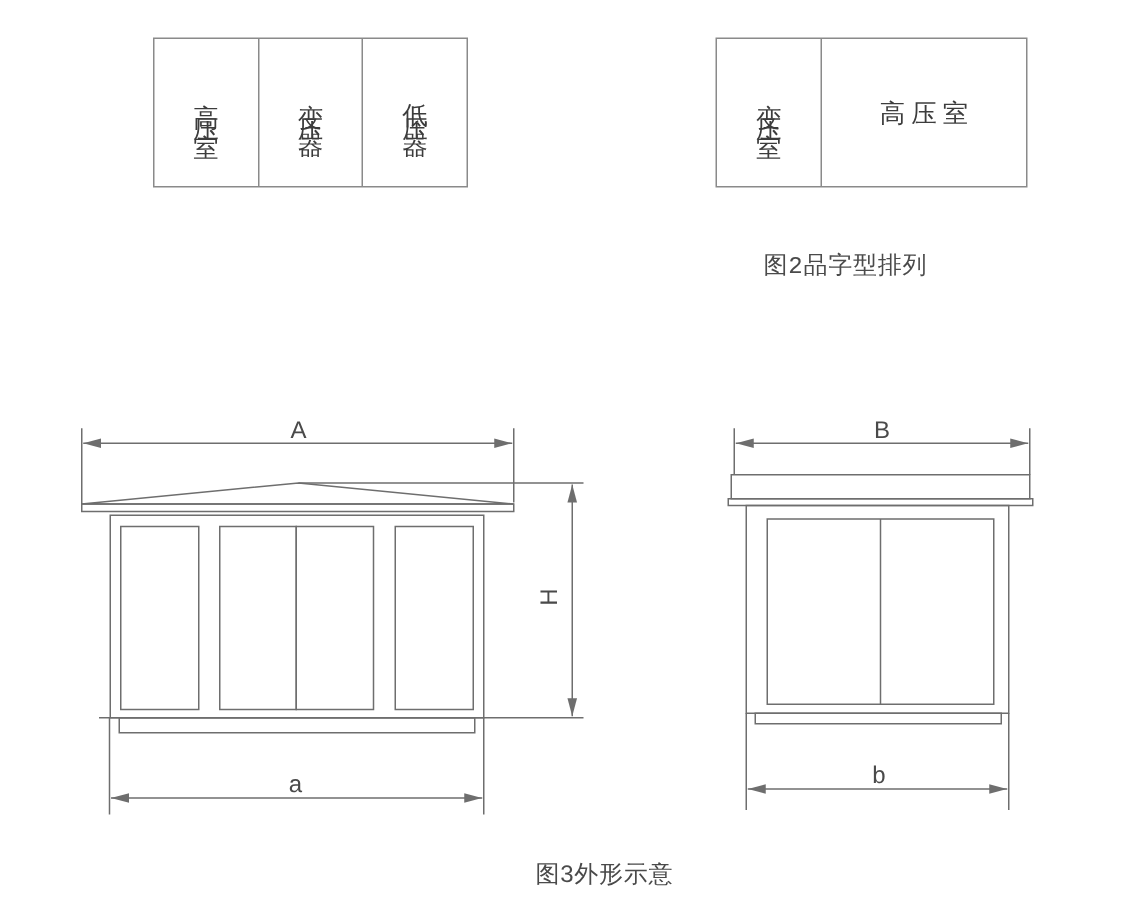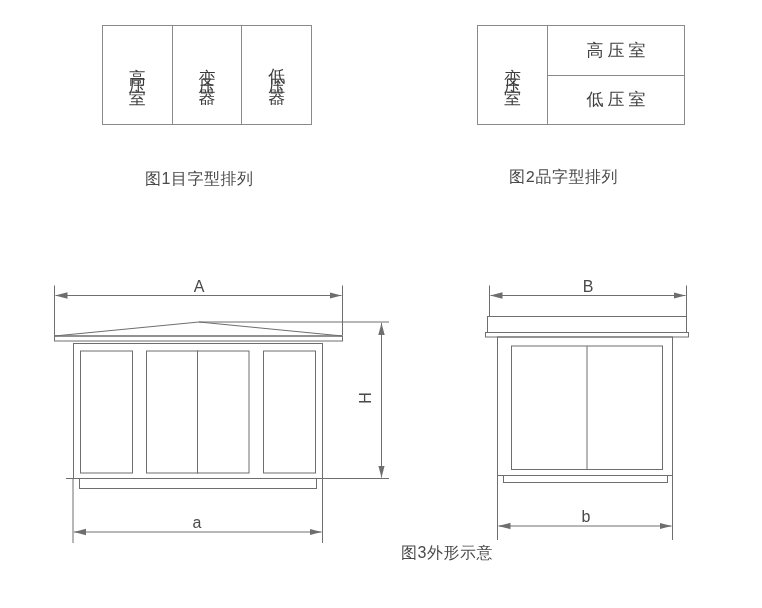--- a/index.html
+++ b/index.html
@@ -21,21 +21,21 @@
   .t2right{flex:1;display:flex;flex-direction:column;}
   .t2cell{flex:1;display:flex;align-items:center;justify-content:center;
           letter-spacing:4px;padding-left:4px;}
   .t2cell + .t2cell{border-top:1px solid #8a8a8a;}
 
   
   .caption{position:absolute;font-size:16px;color:#4a4a4a;
            letter-spacing:.5px;white-space:nowrap;line-height:1.2;}
   #cap1{left:145px;top:169px;}
   #cap2{left:509px;top:169px;font-family:Liberation Mono, monospace;}
-  #cap3{left:357px;top:543px;margin-left:44px;}
+  #cap3{left:357px;top:574px;}
 
   
   #drawing{position:absolute;left:0;top:0;width:762px;height:608px;}
   .ln{stroke:#6e6e6e;stroke-width:1;fill:none;}
   .dimtext{font-family:"Liberation Sans",sans-serif;font-size:16px;
            fill:#4a4a4a;}
 </style>
 </head>
 <body>
 
@@ -52,25 +52,23 @@
       <span class="vtext">低压器</span>
     </div>
   </div>
 
   <div class="tbl" id="table2">
     <div class="t2left">
       <span class="vtext">变压室</span>
     </div>
     <div class="t2right">
       <div class="t2cell">高压室</div>
-      <div class="t2cell">低压室</div>
     </div>
   </div>
 
-  <div class="caption" id="cap1">图1目字型排列</div>
   <div class="caption" id="cap2">图2品字型排列</div>
   <div class="caption" id="cap3">图3外形示意</div>
 
   <svg id="drawing" viewBox="0 0 762 608" xmlns="http://www.w3.org/2000/svg">
     <defs>
       <marker id="arrow" viewBox="0 0 12 8" refX="12" refY="4" markerWidth="12" markerHeight="8" orient="auto-start-reverse">
         <path d="M0,0.8 L12,4 L0,7.2 z" fill="#6e6e6e"></path>
       </marker>
     </defs>
 

